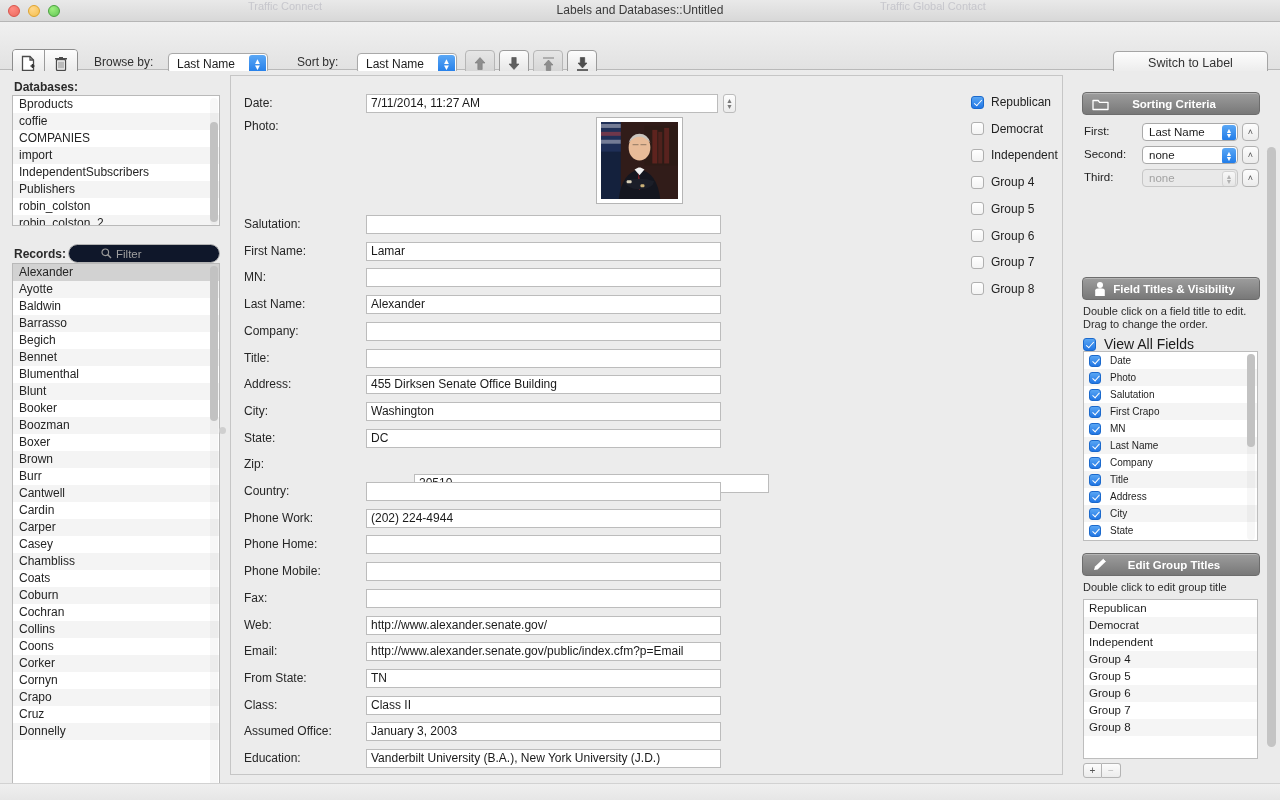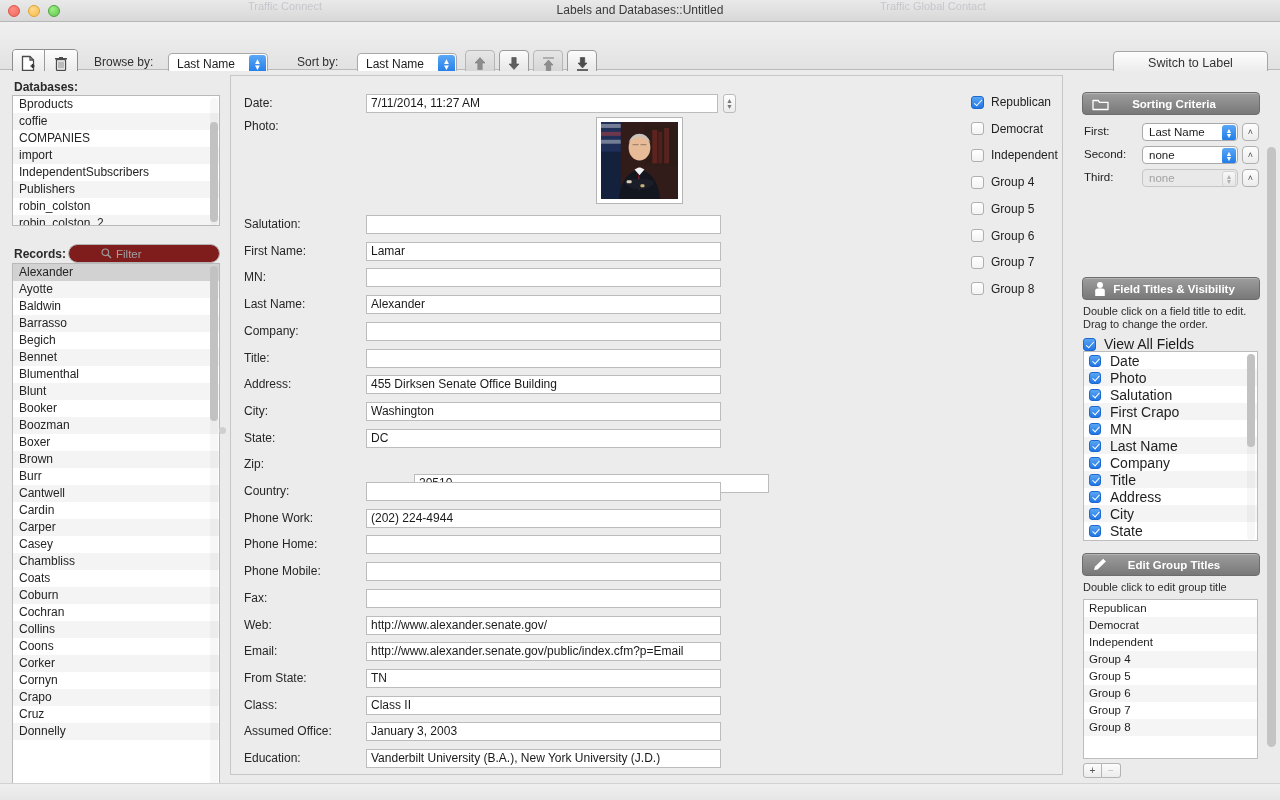--- a/index.html
+++ b/index.html
@@ -153,21 +153,21 @@
     background: #c2c2c2; border-radius: 4px;
   }
   #db-resizer {
     position: absolute; left: 107px; top: 252px;
     width: 8px; height: 8px; border-radius: 50%;
     background: #c9c9c9;
   }
   #filter-box {
     position: absolute;
     height: 19px;
-    background: #7f1d1d;
+    background: #0f172a;
     border: 1px solid #b4b4b4;
     border-radius: 10px;
     display: flex; align-items: center;
     font-size: 11.5px; color: #a0a0a0;
   }
   #filter-box .mag { margin-left: 32px; margin-right: 4px; }
 
   
   #form-panel {
     position: absolute; left: 230px; top: 4px;
@@ -276,21 +276,21 @@
 
   .fieldlist {
     position: absolute; left: 11px;
     width: 175px;
     background: #fff; border: 1px solid #bdbdbd;
     overflow: hidden;
   }
   .fl-row {
     height: 17px; display: flex; align-items: center;
     padding-left: 5px;
-    font-size: 14px; color: #1e1e1e;
+    font-size: 10px; color: #1e1e1e;
   }
   .fl-row.alt { background: #f4f4f4; }
   .fl-row .cb { width: 12px; height: 12px; flex: none;}
   .fl-row .cb.on::after { left: 3.5px; top: 1px; width: 3px; height: 6px; border-width:0 1.5px 1.5px 0;}
   .fl-row .fl-text { margin-left: 9px; }
 
   .grouplist {
     position: absolute; left: 11px;
     width: 175px;
     background: #fff; border: 1px solid #bdbdbd;

